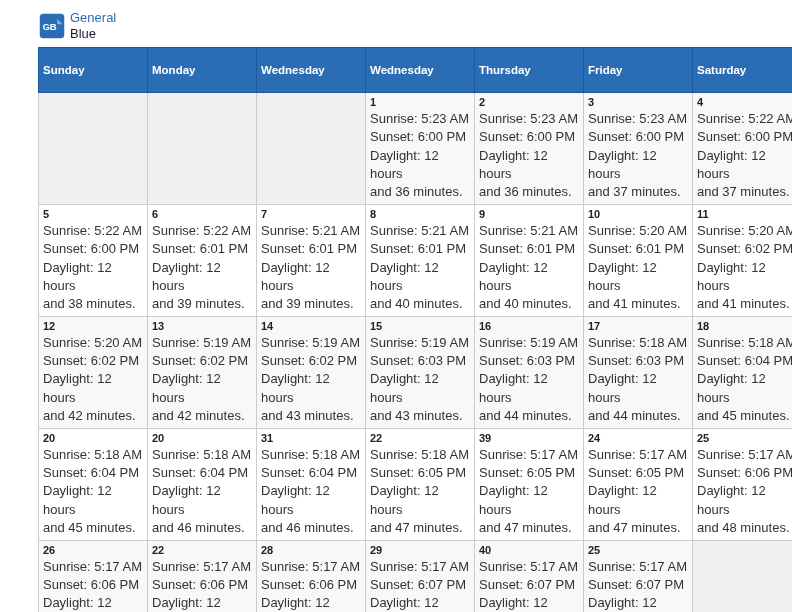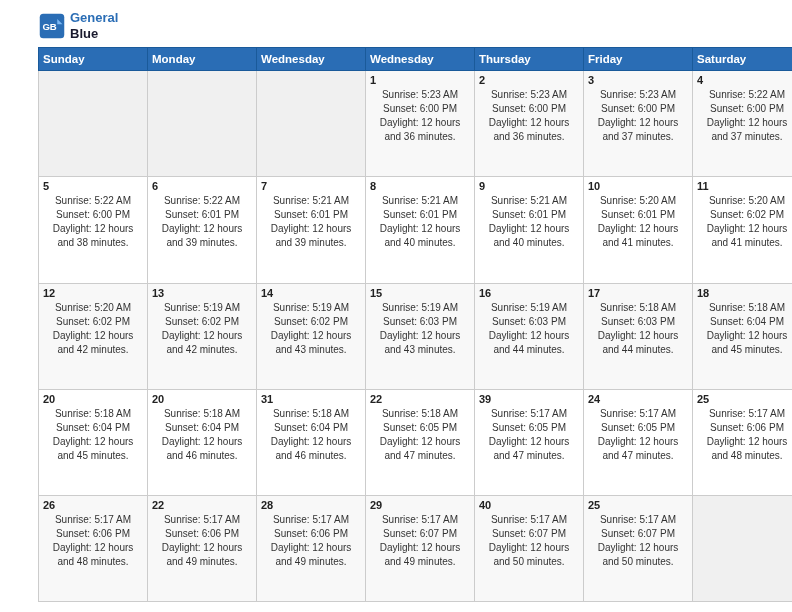--- a/index.html
+++ b/index.html
@@ -24,21 +24,21 @@
       align-items: flex-start;
       margin-bottom: 6px;
     }
     .logo {
       display: flex;
       align-items: center;
       gap: 4px;
     }
     .logo-text {
       font-size: 13px;
-      font-weight: bold;
+      font-weight: normal;
       color: #1a1a2e;
       line-height: 1.2;
     }
     .logo-text span {
       color: #2a6db5;
     }
     .logo-icon {
       width: 28px;
       height: 28px;
     }
@@ -58,21 +58,21 @@
     table {
       width: 100%;
       border-collapse: collapse;
       flex: 1;
     }
     thead tr th {
       background: #2a6db5;
       color: #fff;
       font-size: 11.5px;
       font-weight: bold;
-      padding: 5px 4px;
+      padding: 16px 4px;
       text-align: left;
       border: 1px solid #1a5a9a;
     }
     tbody tr td {
       border: 1px solid #ccc;
       vertical-align: top;
       padding: 3px 4px;
       font-size: 9.5px;
       color: #222;
       width: calc(100% / 7);
@@ -85,24 +85,23 @@
     tbody tr:nth-child(even) td {
       background: #fff;
     }
     .day-num {
       font-weight: bold;
       font-size: 11px;
       margin-bottom: 2px;
       display: block;
     }
     .cell-text {
-      font-size: 10px;
+      font-size: 13px;
       line-height: 1.4;
       color: #333;
-      text-align: center;
     }
     td.empty {
       background: #f0f0f0 !important;
     }
   </style>
 </head>
 <body>
 
 <div class="page">
   <div class="header">

